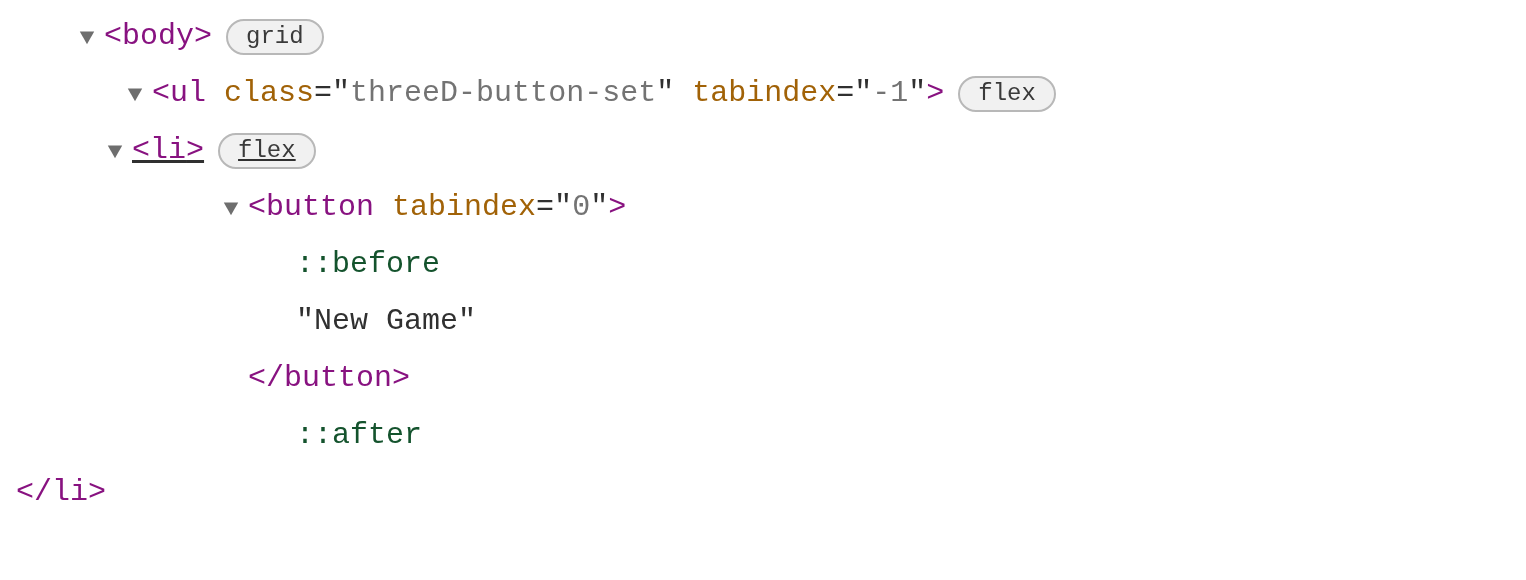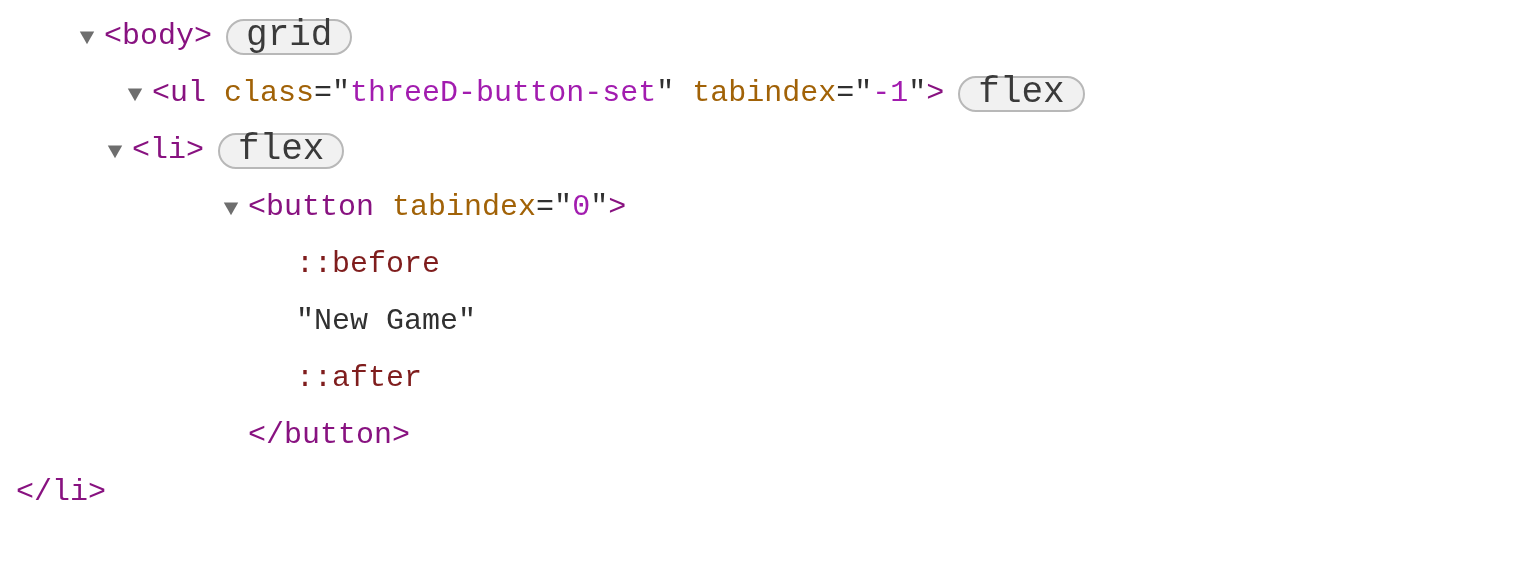--- a/index.html
+++ b/index.html
@@ -42,48 +42,48 @@
   .tag-name {
     color: #881280;
   }
   .attr-name {
     color: #a16207;
   }
   .attr-eq {
     color: #303030;
   }
   .attr-value {
-    color: #a21caf;
+    color: #737373;
   }
   .pseudo {
-    color: #7f1d1d;
+    color: #14532d;
   }
   .text-node {
     color: #303030;
   }
   .angle {
     color: #881280;
   }
   .badge {
     display: inline-flex;
     align-items: center;
     border: 2px solid #b8b8b8;
     background: #f1f1f1;
     color: #3a3a3a;
     border-radius: 999px;
     padding: 0 18px;
     height: 36px;
-    font-size: 36px;
+    font-size: 24px;
     font-family: inherit;
     margin-left: 14px;
     vertical-align: middle;
   }
   .indent-0 { padding-left: 56px; }
   .indent-1 { padding-left: 104px; }
-  .indent-2 { padding-left: 84px; }
+  .indent-2 { padding-left: 84px; text-decoration: underline; }
   .indent-3 { padding-left: 200px; }
   .indent-4 { padding-left: 280px; }
   .indent-3-close { padding-left: 232px; }
   .indent-2-close { }
 </style>
 </head>
 <body>
 
 <div class="tree">
 
@@ -127,25 +127,25 @@
   </div>
 
   <div class="node indent-4">
     <span class="pseudo">::before</span>
   </div>
 
   <div class="node indent-4">
     <span class="text-node">"New Game"</span>
   </div>
 
+  <div class="node indent-3-close">
+    <span><span class="angle">&lt;/</span><span class="tag-name">button</span><span class="angle">&gt;</span></span>
+  </div>
+
   <div class="node indent-4">
     <span class="pseudo">::after</span>
-  </div>
-
-  <div class="node indent-3-close">
-    <span><span class="angle">&lt;/</span><span class="tag-name">button</span><span class="angle">&gt;</span></span>
   </div>
 
   <div class="node indent-2-close">
     <span><span class="angle">&lt;/</span><span class="tag-name">li</span><span class="angle">&gt;</span></span>
   </div>
 
 </div>
 
 </body></html>

